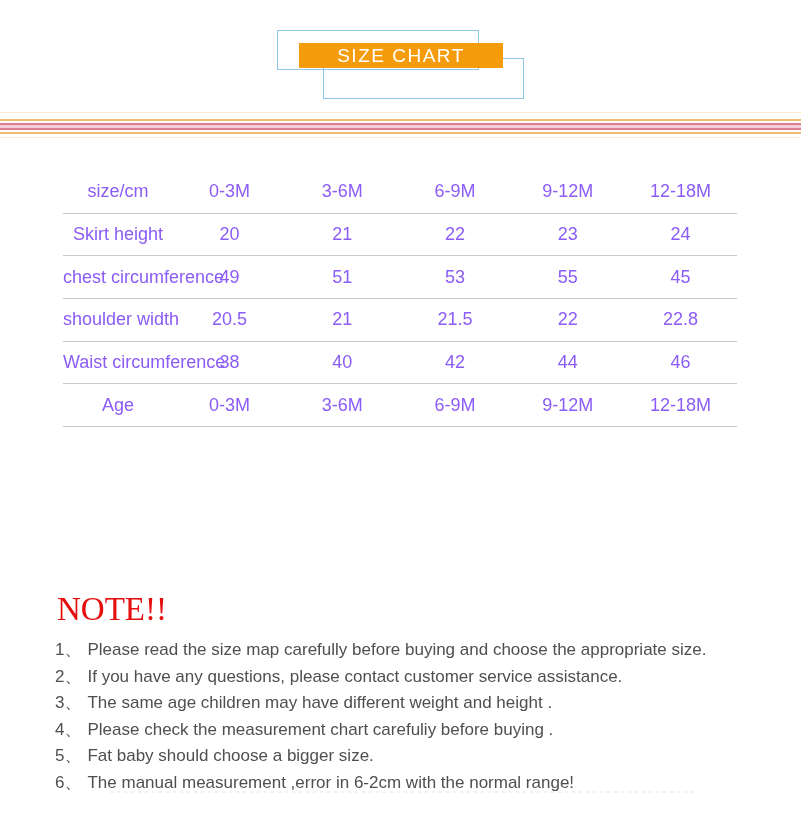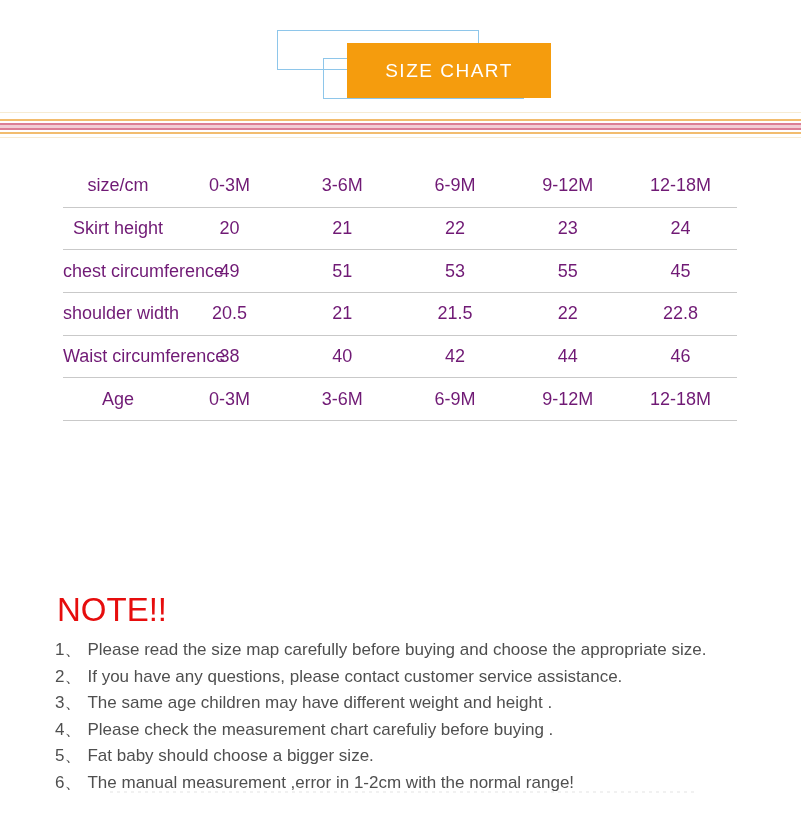--- a/index.html
+++ b/index.html
@@ -6,53 +6,53 @@
   .page {
     position:relative; width:801px; height:820px; background:#ffffff;
     font-family:"Liberation Sans", sans-serif; overflow:hidden;
   }
 
   
   .blue-rect { position:absolute; border:1px solid #8ec6ea; background:transparent; }
   .blue-rect.one { left:277px; top:30px; width:200px; height:38px; }
   .blue-rect.two { left:323px; top:58px; width:199px; height:39px; }
   .banner {
-    position:absolute; left:299px; top:43px; width:204px; height:55px;
+    position:absolute; left:299px; top:43px; width:204px; height:25px;
     background:#f59c0d; color:#ffffff; display:flex; align-items:center; justify-content:center;
-    font-size:19px; letter-spacing:1.5px; font-weight:400;margin-left:48px;
+    font-size:19px; letter-spacing:1.5px; font-weight:400;
   }
 
   
   .stripes { position:absolute; left:0; top:112px; width:801px; }
   .stripes div { width:100%; }
   .s-cream  { height:1px; background:#f7ecd3; }
   .s-gap6   { height:6px; }
   .s-gap3   { height:3px; }
   .s-gap2   { height:2px; }
   .s-orange { height:2px; background:#f2bc6e; }
   .s-pink   { height:2px; background:#dc7e96; }
   .s-pinklt { height:3px; background:#f2cdd6; }
 
   
   .size-table {
-    position:absolute; left:63px; top:165px; width:674px;
+    position:absolute; left:63px; top:171px; width:674px;
     border-collapse:collapse; table-layout:fixed;
-    color:#701a75; font-size:18px;
+    color:#8b5cf6; font-size:18px;
   }
   .size-table th, .size-table td {
     height:41.7px; padding:0; text-align:center; vertical-align:middle;
     font-weight:400; white-space:nowrap; border-bottom:1px solid #c9c9c9;
   }
   .size-table col.label-col { width:110px; }
   .size-table col.val-col   { width:112.8px; }
 
   
   .note-title {
     position:absolute; left:57px; top:591px;
-    font-family:Liberation Sans, sans-serif; font-size:33px; color:#e60d0d;
+    font-family:Liberation Serif, serif; font-size:33px; color:#e60d0d;
   }
   .notes {
     position:absolute; left:55px; top:637px; width:700px;
     font-size:17px; color:#4f4f4f; line-height:26.6px;
   }
   .note-item { display:flex; }
   .note-num { flex:0 0 auto; padding-right:6px; }
 
   
   .bottom-artifact {
@@ -165,18 +165,18 @@
       <div class="note-item">
         <span class="note-num">4、</span>
         <span>Please check  the  measurement chart carefuliy before buying .</span>
       </div>
       <div class="note-item">
         <span class="note-num">5、</span>
         <span>Fat baby should choose a bigger size.</span>
       </div>
       <div class="note-item">
         <span class="note-num">6、</span>
-        <span>The manual measurement ,error in 1-2cm with the normal range!</span>
+        <span>The manual measurement ,error in 6-2cm with the normal range!</span>
       </div>
     </div>
 
   <div class="bottom-artifact"></div>
 </div>
 
 </body></html>

